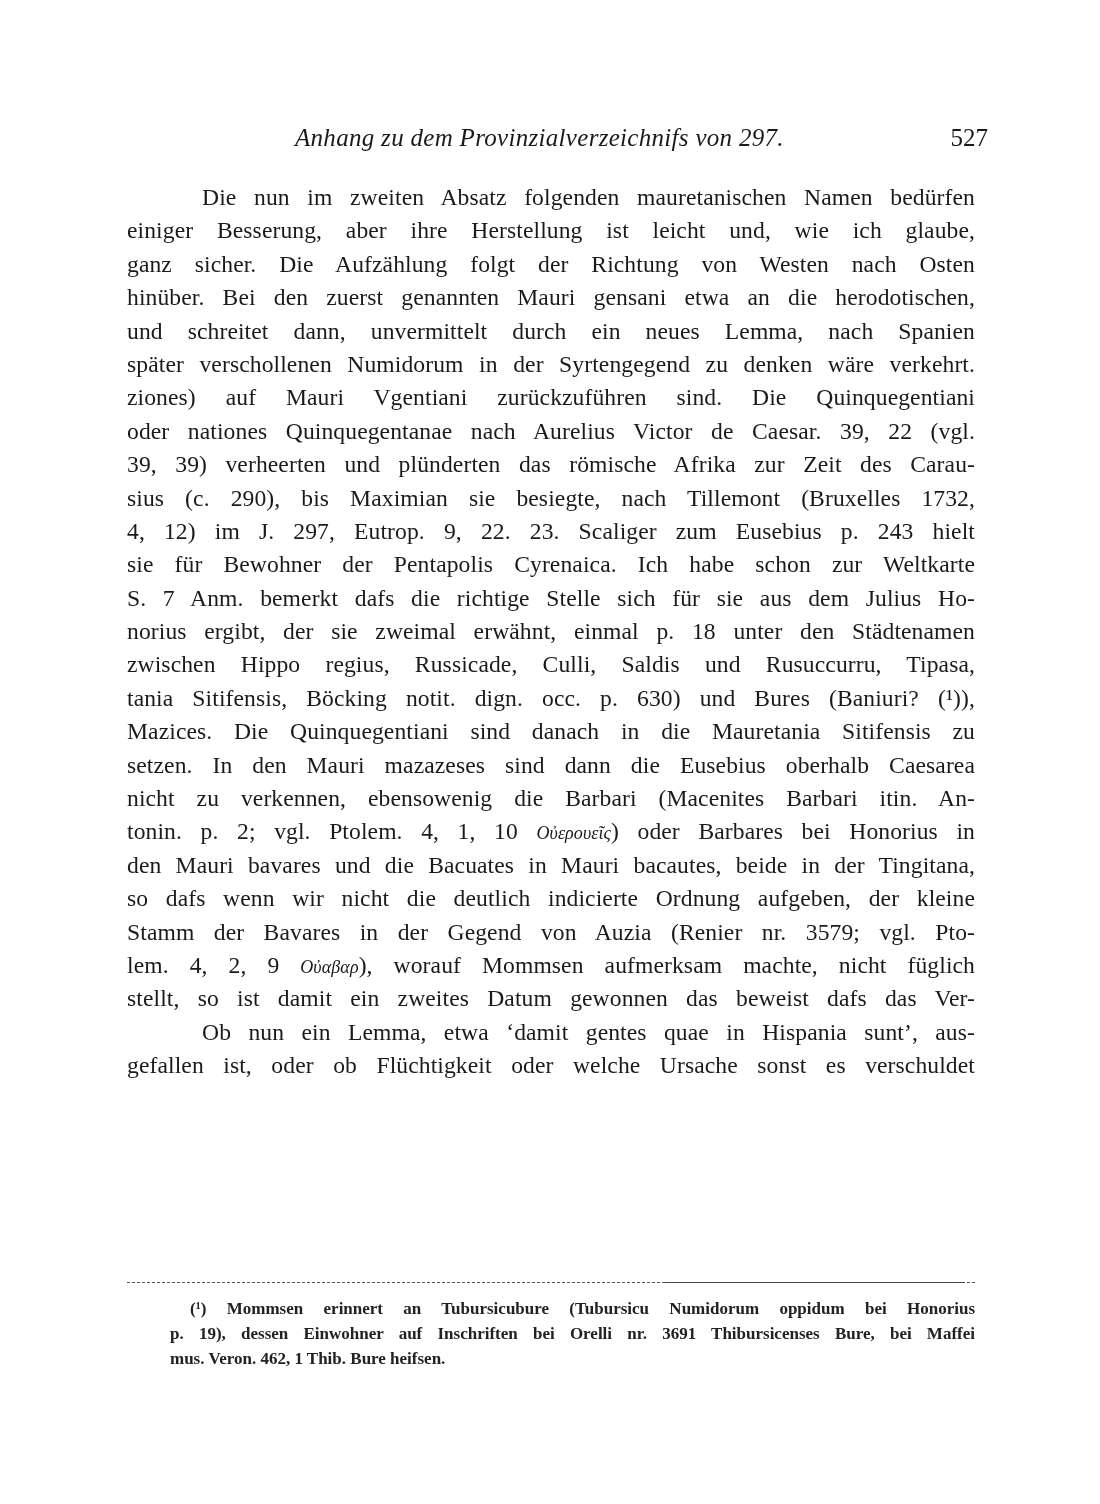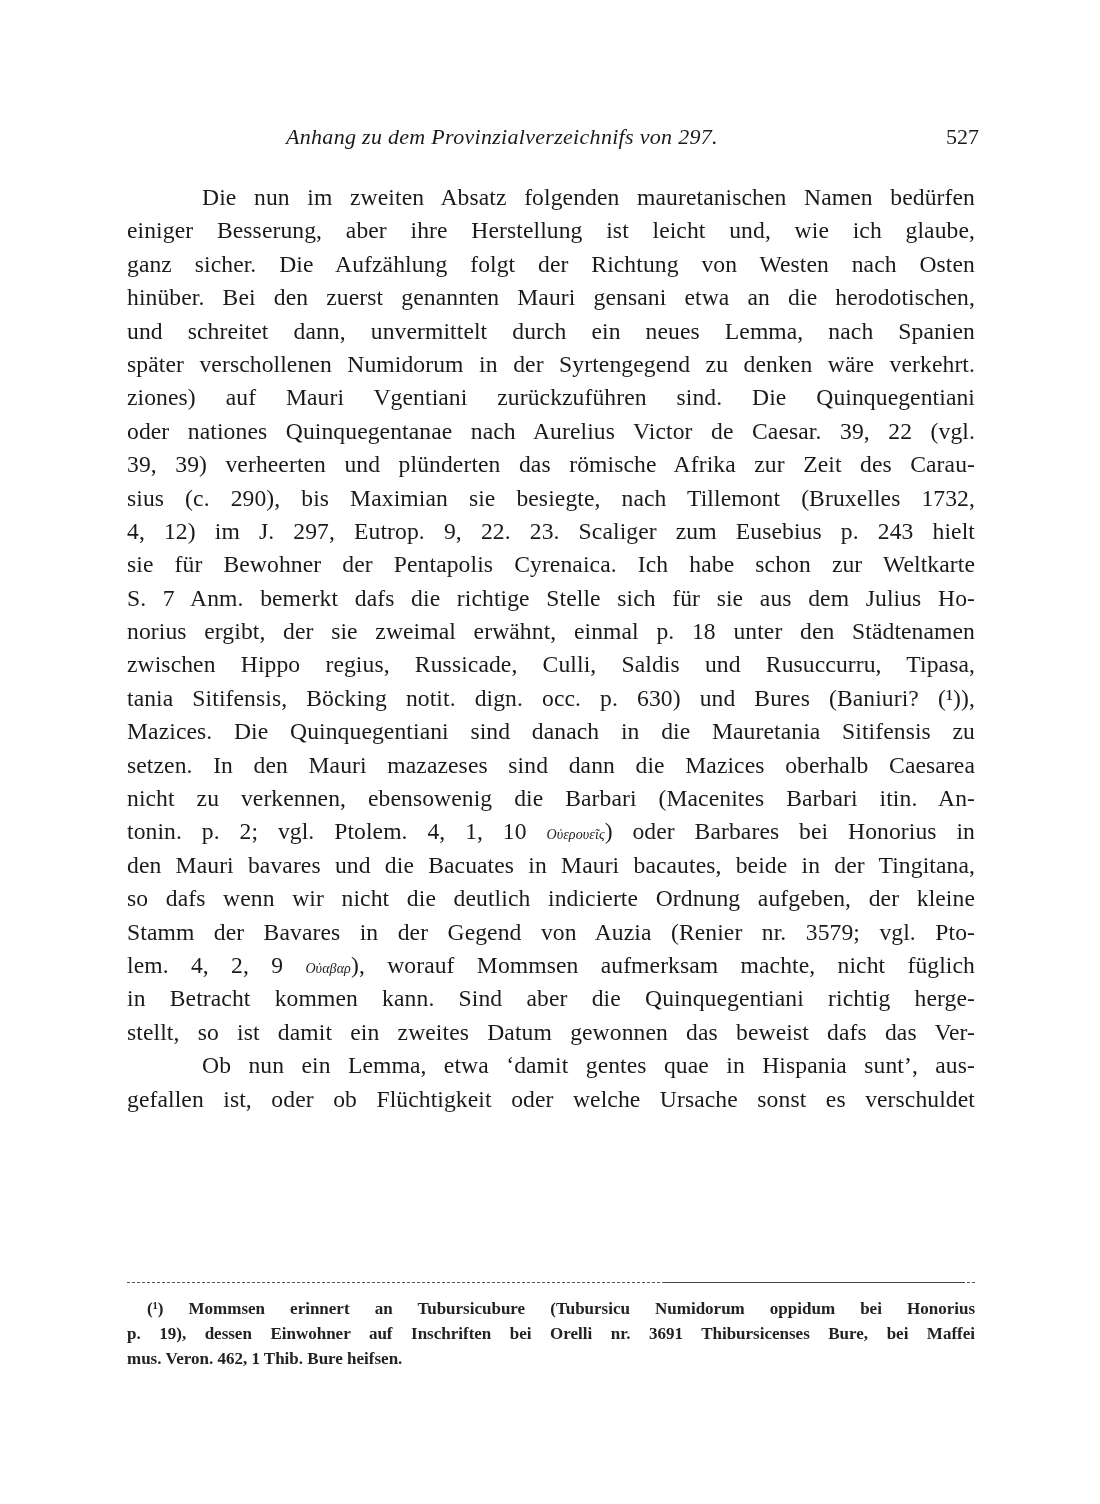--- a/index.html
+++ b/index.html
@@ -10,25 +10,25 @@
     body {
       width: 1100px;
       height: 1504px;
       position: relative;
       overflow: hidden;
       color: #1a1a1a;
       font-family: "Liberation Serif", "DejaVu Serif", serif;
     }
     .running-head {
       position: absolute;
-      left: 131px;
+      left: 140px;
       width: 848px;
       top: 124px;
       height: 36px;
-      font-size: 22px;
+      font-size: 25px;
     }
     .running-title {
       position: absolute;
       left: 155px;
       top: 0;
       font-style: italic;
       letter-spacing: 0.3px;
     }
     .page-number {
       position: absolute;
@@ -51,21 +51,21 @@
       text-align-last: justify;
       height: 33.4px;
     }
     .line.indent {
       padding-left: 75px;
     }
     .line.last {
       text-align-last: left;
     }
     .greek {
-      font-size: 14px;
+      font-size: 18px;
       font-style: italic;
     }
     .footnote-rule {
       position: absolute;
       left: 127px;
       top: 1282px;
       width: 848px;
       height: 0;
       border-top: 1.5px dashed #555555;
     }
@@ -82,20 +82,21 @@
       left: 127px;
       top: 1296px;
       width: 848px;
       font-size: 17px;
       line-height: 25px;
       font-weight: bold;
       color: #222222;
     }
     .footnotes .line {
       height: 25px;
+      margin-left: 43px;
     }
     .footnotes .line.indent {
       padding-left: 20px;
     }
   </style>
 </head>
 <body>
 
 <div class="running-head">
   <span class="running-title">Anhang zu dem Provinzialverzeichnifs von 297.</span>
@@ -113,28 +114,27 @@
   <span class="line">oder nationes Quinquegentanae nach Aurelius Victor de Caesar. 39, 22 (vgl.</span>
   <span class="line">39, 39) verheerten und plünderten das römische Afrika zur Zeit des Carau-</span>
   <span class="line">sius (c. 290), bis Maximian sie besiegte, nach Tillemont (Bruxelles 1732,</span>
   <span class="line">4, 12) im J. 297, Eutrop. 9, 22. 23. Scaliger zum Eusebius p. 243 hielt</span>
   <span class="line">sie für Bewohner der Pentapolis Cyrenaica. Ich habe schon zur Weltkarte</span>
   <span class="line">S. 7 Anm. bemerkt dafs die richtige Stelle sich für sie aus dem Julius Ho-</span>
   <span class="line">norius ergibt, der sie zweimal erwähnt, einmal p. 18 unter den Städtenamen</span>
   <span class="line">zwischen Hippo regius, Russicade, Culli, Saldis und Rusuccurru, Tipasa,</span>
   <span class="line">tania Sitifensis, Böcking notit. dign. occ. p. 630) und Bures (Baniuri? (¹)),</span>
   <span class="line">Mazices. Die Quinquegentiani sind danach in die Mauretania Sitifensis zu</span>
-  <span class="line">setzen. In den Mauri mazazeses sind dann die Mazices oberhalb Caesarea</span>
+  <span class="line">setzen. In den Mauri mazazeses sind dann die Eusebius oberhalb Caesarea</span>
   <span class="line">nicht zu verkennen, ebensowenig die Barbari (Macenites Barbari itin. An-</span>
   <span class="line"><span>tonin. p. 2; vgl. Ptolem. 4, 1, 10 </span><span class="greek">Οὐερουεῖς</span><span>) oder Barbares bei Honorius in</span></span>
   <span class="line">den Mauri bavares und die Bacuates in Mauri bacautes, beide in der Tingitana,</span>
   <span class="line">so dafs wenn wir nicht die deutlich indicierte Ordnung aufgeben, der kleine</span>
   <span class="line">Stamm der Bavares in der Gegend von Auzia (Renier nr. 3579; vgl. Pto-</span>
   <span class="line"><span>lem. 4, 2, 9 </span><span class="greek">Οὐαβαρ</span><span>), worauf Mommsen aufmerksam machte, nicht füglich</span></span>
-  <span class="line">in Betracht kommen kann. Sind aber die Quinquegentiani richtig herge-</span>
   <span class="line">stellt, so ist damit ein zweites Datum gewonnen das beweist dafs das Ver-</span>
   <span class="line indent">Ob nun ein Lemma, etwa ‘damit gentes quae in Hispania sunt’, aus-</span>
   <span class="line">gefallen ist, oder ob Flüchtigkeit oder welche Ursache sonst es verschuldet</span>
 </div>
 
 <div class="footnote-rule"></div>
 <div class="footnote-rule-solid"></div>
 
 <div class="footnotes">
   <span class="line indent">(¹) Mommsen erinnert an Tubursicubure (Tubursicu Numidorum oppidum bei Honorius</span>

